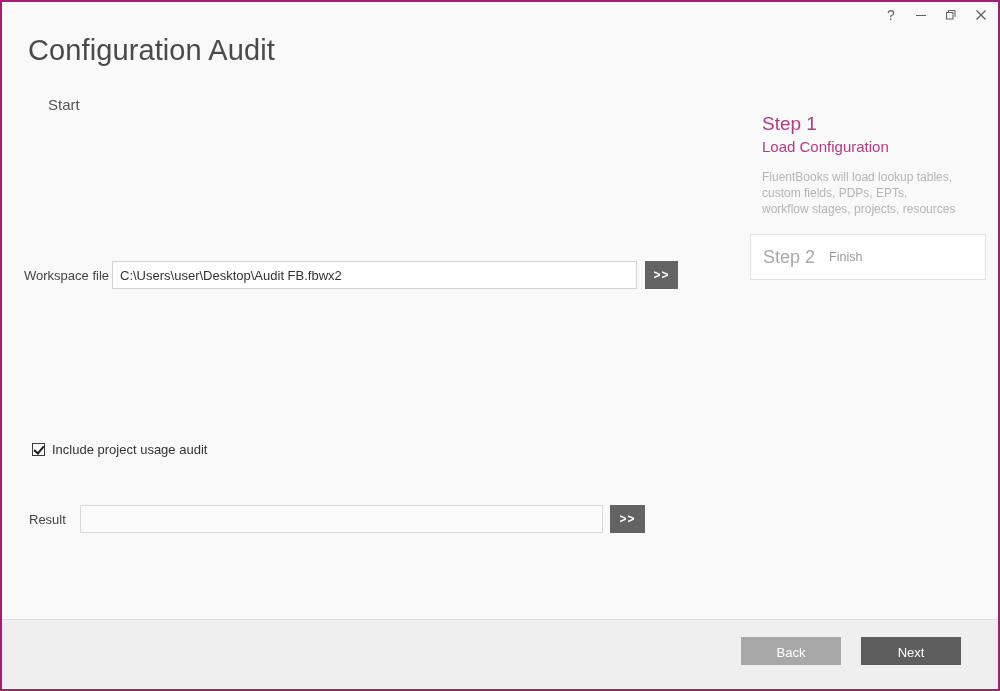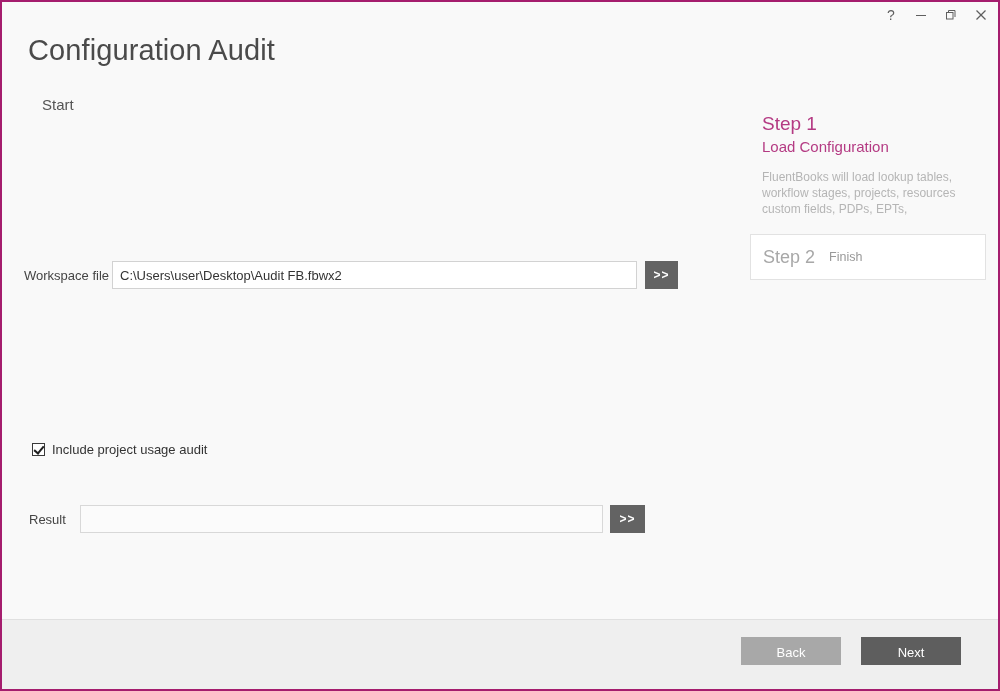--- a/index.html
+++ b/index.html
@@ -68,21 +68,21 @@
     top: 6px;
     font-size: 29px;
     color: #4a4a4a;
     font-weight: normal;
     letter-spacing: 0.1px;
     white-space: nowrap;
   }
 
   #section-start {
     position: absolute;
-    left: 40px;
+    left: 46px;
     top: 68px;
     font-size: 15px;
     color: #555555;
   }
 
   
   #radio-group {
     position: absolute;
     left: 30px;
     top: 120px;
@@ -381,22 +381,22 @@
       <input id="result-input" type="text" value="" style="">
       <button id="result-browse">&gt;&gt;</button>
     </div>
 
     <div id="steps-panel">
       <div id="step1">
         <div id="step1-title">Step 1</div>
         <div id="step1-subtitle">Load Configuration</div>
         <div id="step1-desc">
           <div>FluentBooks will load lookup tables,</div>
+          <div>custom fields, PDPs, EPTs,</div>
           <div>workflow stages, projects, resources</div>
-          <div>custom fields, PDPs, EPTs,</div>
         </div>
       </div>
       <div id="step2-box">
         <span id="step2-title">Step 2</span>
         <span id="step2-subtitle">Finish</span>
       </div>
     </div>
 
   </div>
 

